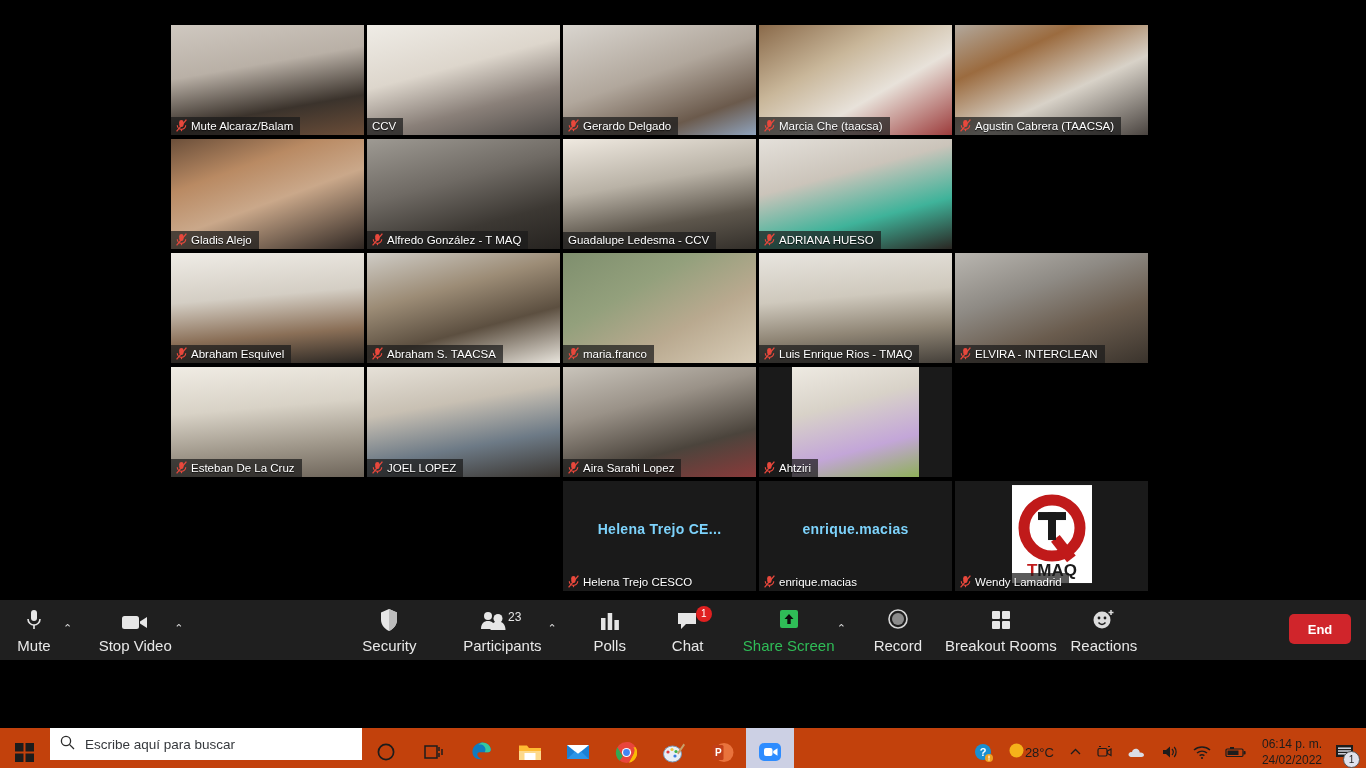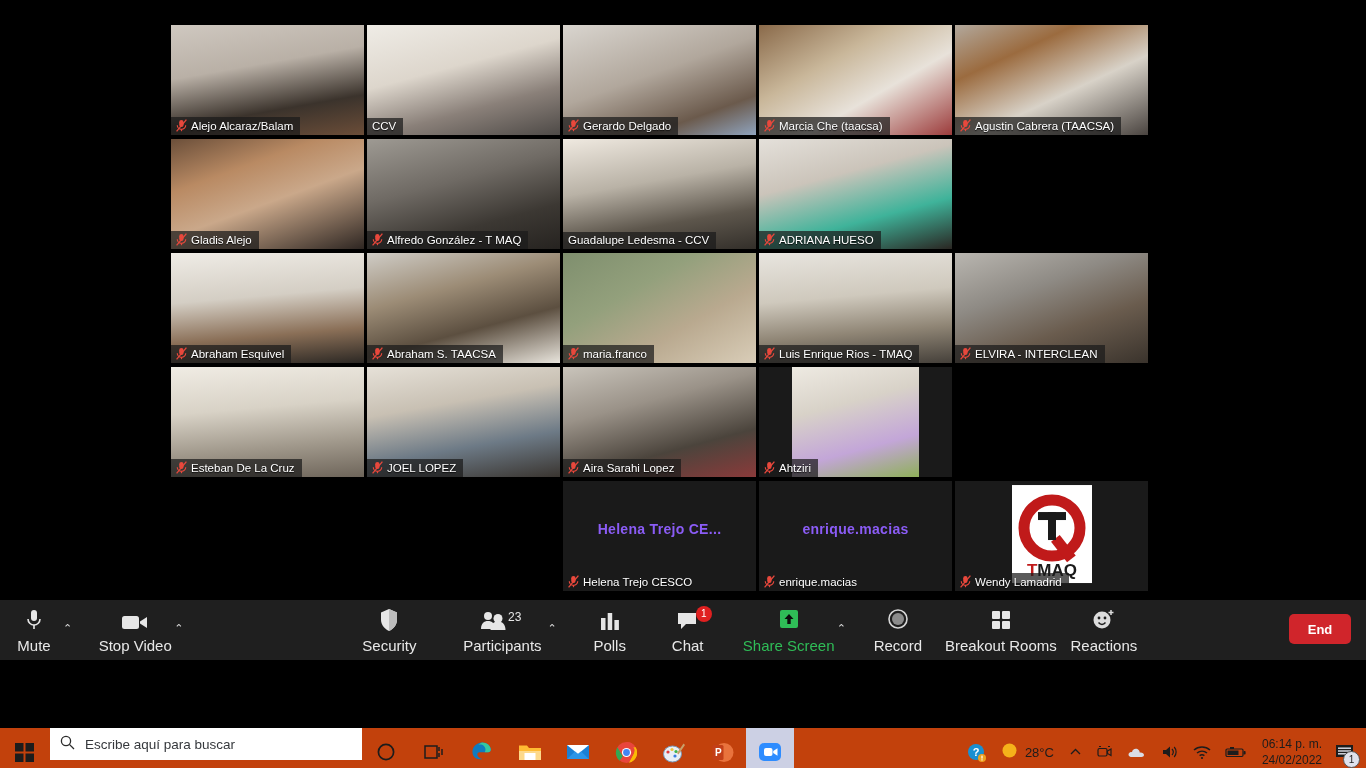--- a/index.html
+++ b/index.html
@@ -48,21 +48,21 @@
     color: #fff;
     font-size: 11.5px;
     white-space: nowrap;
     text-shadow: 0 1px 1px rgba(0,0,0,.8);
   }
   .mic-muted { flex: 0 0 auto; width: 11px; height: 13px; display: block; }
 
   .placeholder-name {
     position: absolute; inset: 0;
     display: flex; align-items: center; justify-content: center;
-    color: #8b5cf6; font-size: 14px; font-weight: bold;
+    color: #7dd3fc; font-size: 14px; font-weight: bold;
     letter-spacing: .3px;
     padding: 0 6px 14px 6px;
     text-align: center;
   }
   .avatar-logo {
     position: absolute;
     left: 50%; top: 50%; transform: translate(-50%,-52%);
     width: 80px; height: 98px;
     background: #fff;
     display: flex; align-items: center; justify-content: center;
@@ -128,21 +128,21 @@
     content: ""; position: absolute; bottom: 1px; left: 12px;
     width: 24px; height: 3px; background: #2f7ed0; border-radius: 2px;
   }
   .tb-app.active { background: #ccd0e4; }
   .tb-app.active::after {
     content: ""; position: absolute; bottom: 1px; left: 10px;
     width: 28px; height: 3px; background: #2f7ed0; border-radius: 2px;
   }
   #tray { margin-left: auto; display: flex; align-items: center; height: 48px; }
   .tray-ico { display: flex; align-items: center; justify-content: center; padding: 0 7px; height: 48px; }
-  #weather { display: flex; align-items: center; gap: 7px; padding: 0 8px; }
+  #weather { display: flex; align-items: center; padding: 0 8px; }
   #weather .temp { font-size: 13px; color: #1c1c1c; }
   #clock {
     display: flex; flex-direction: column; justify-content: center;
     align-items: flex-end; padding: 0 8px; height: 48px;
     font-size: 12px; color: #1c1c1c; line-height: 1.35;
   }
   #notif-area { position: relative; padding: 0 10px 0 4px; height: 48px; display: flex; align-items: center; }
   #notif-count {
     position: absolute; right: 6px; bottom: 8px;
     width: 17px; height: 17px; border-radius: 50%;
@@ -160,21 +160,21 @@
       <div class="grid-row" style="top: 25px;">
         <div class="tile">
           <div class="vid" style="background: linear-gradient(170deg, rgb(207, 200, 192) 0%, rgb(185, 176, 166) 38%, rgb(59, 51, 44) 72%, rgb(107, 77, 56) 100%);"></div>
           <div class="nameplate">
             <svg class="mic-muted" viewBox="0 0 11 13">
               <rect x="3.2" y="1" width="4.4" height="7" rx="2.2" fill="#e8483c"></rect>
               <path d="M1.3 6.2a4.2 4.2 0 0 0 8.4 0" fill="none" stroke="#e8483c" stroke-width="1.2"></path>
               <line x1="5.5" y1="10.2" x2="5.5" y2="12.2" stroke="#e8483c" stroke-width="1.2"></line>
               <line x1="0.6" y1="12.4" x2="10.4" y2="0.6" stroke="#e8483c" stroke-width="1.3"></line>
             </svg>
-            <span class="nm">Alejo Alcaraz/Balam</span>
+            <span class="nm">Mute Alcaraz/Balam</span>
           </div>
         </div>
         <div class="tile active">
           <div class="vid" style="background: linear-gradient(165deg, rgb(239, 236, 230) 0%, rgb(221, 214, 204) 40%, rgb(138, 128, 121) 70%, rgb(78, 74, 71) 100%);"></div>
           <div class="nameplate">
             <span class="nm">CCV</span>
           </div>
         </div>
         <div class="tile">
           <div class="vid" style="background: linear-gradient(160deg, rgb(217, 213, 207) 0%, rgb(177, 167, 156) 45%, rgb(107, 90, 76) 78%, rgb(143, 163, 189) 100%);"></div>

